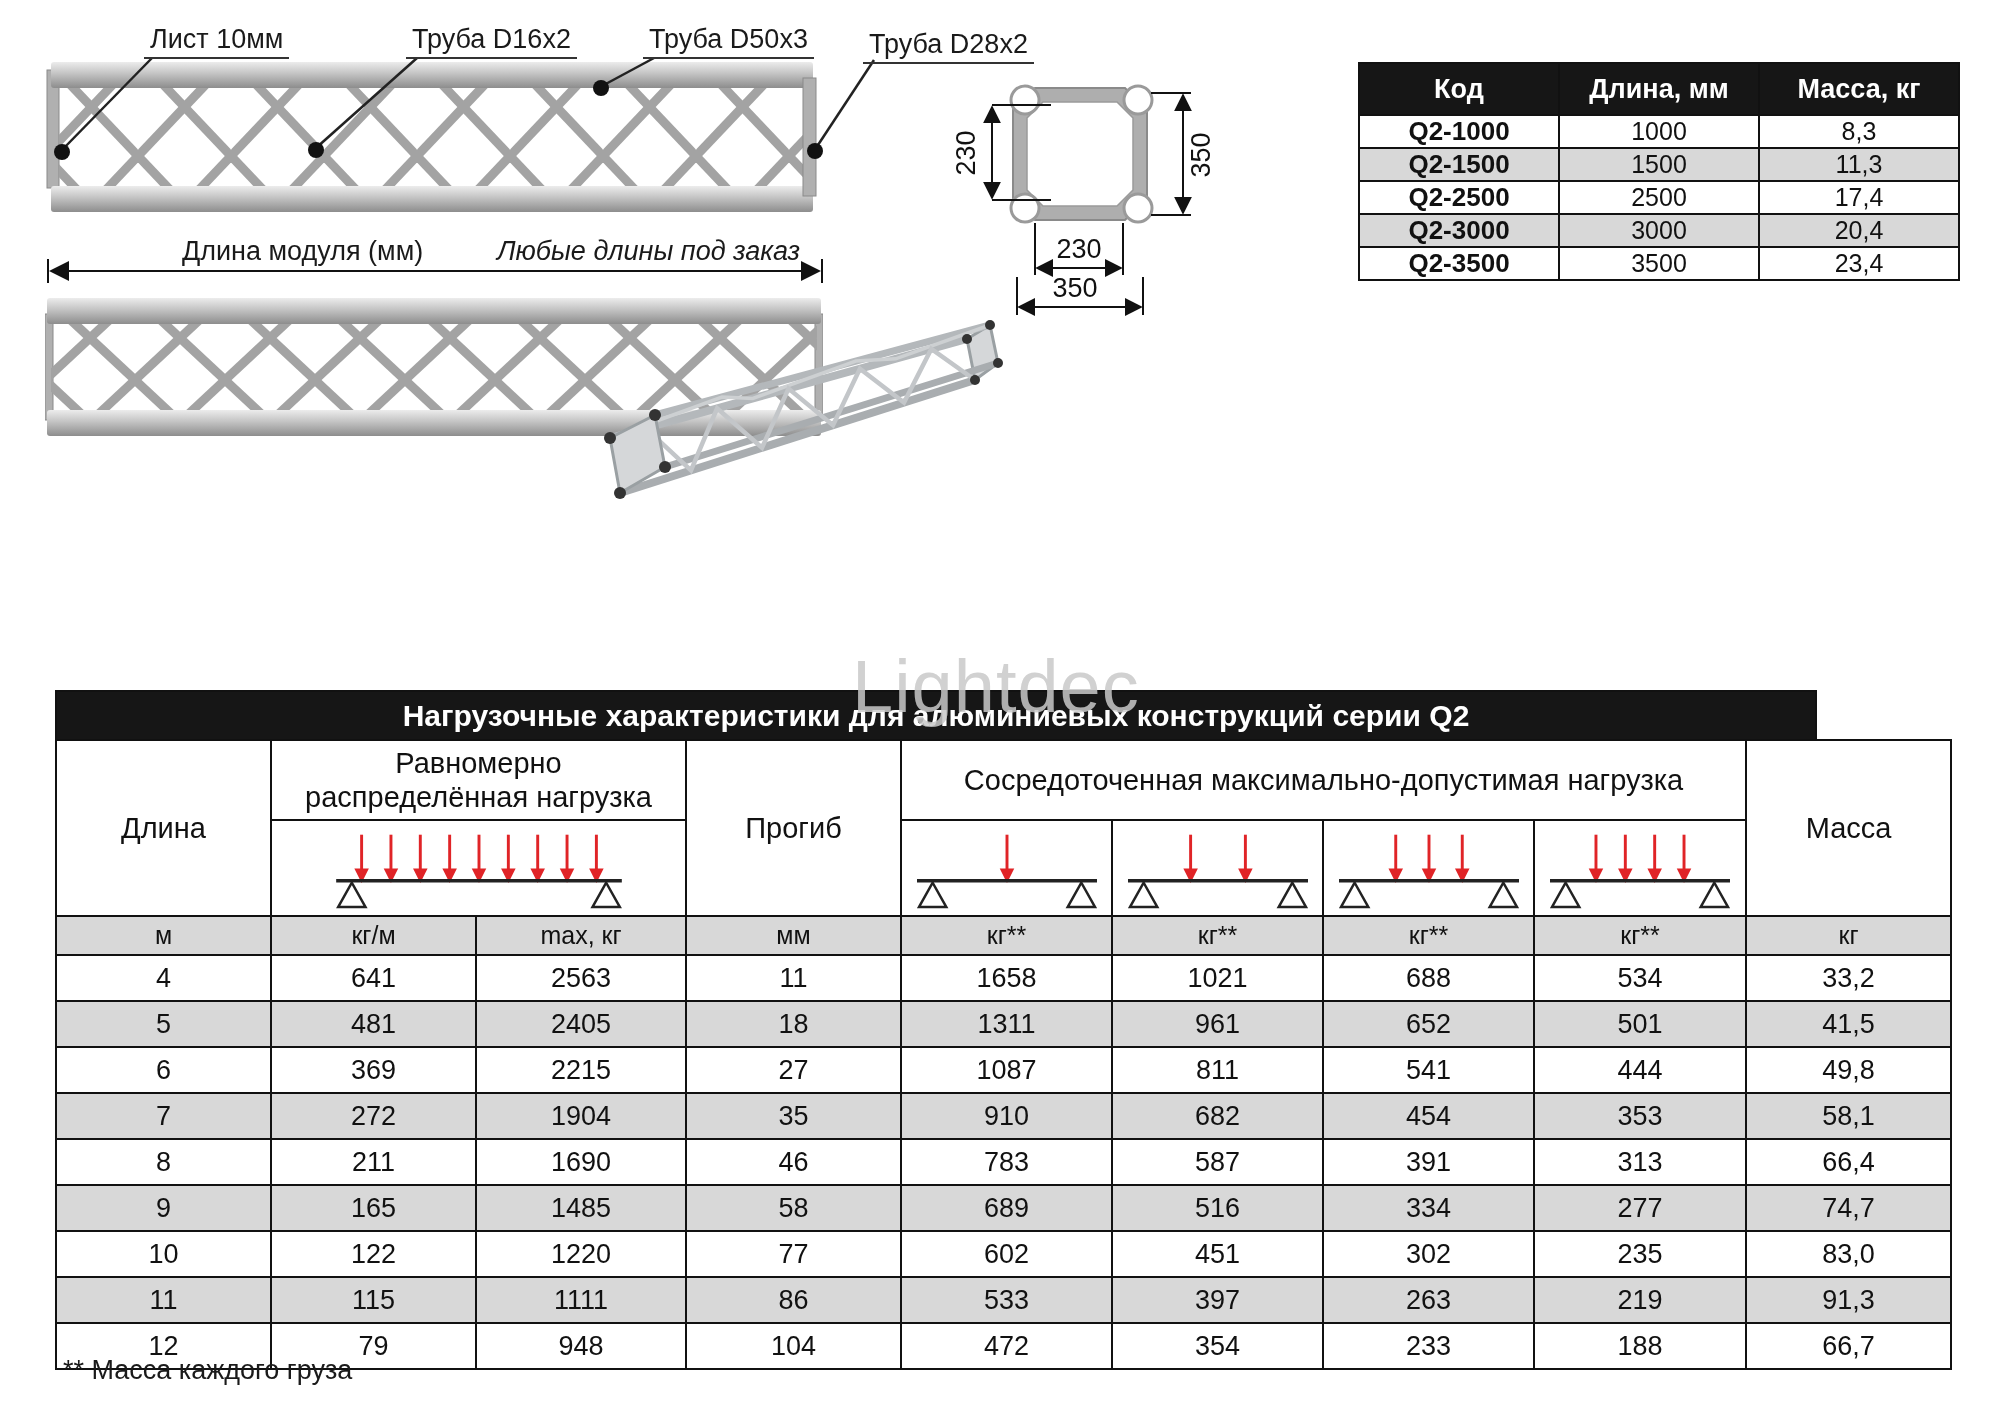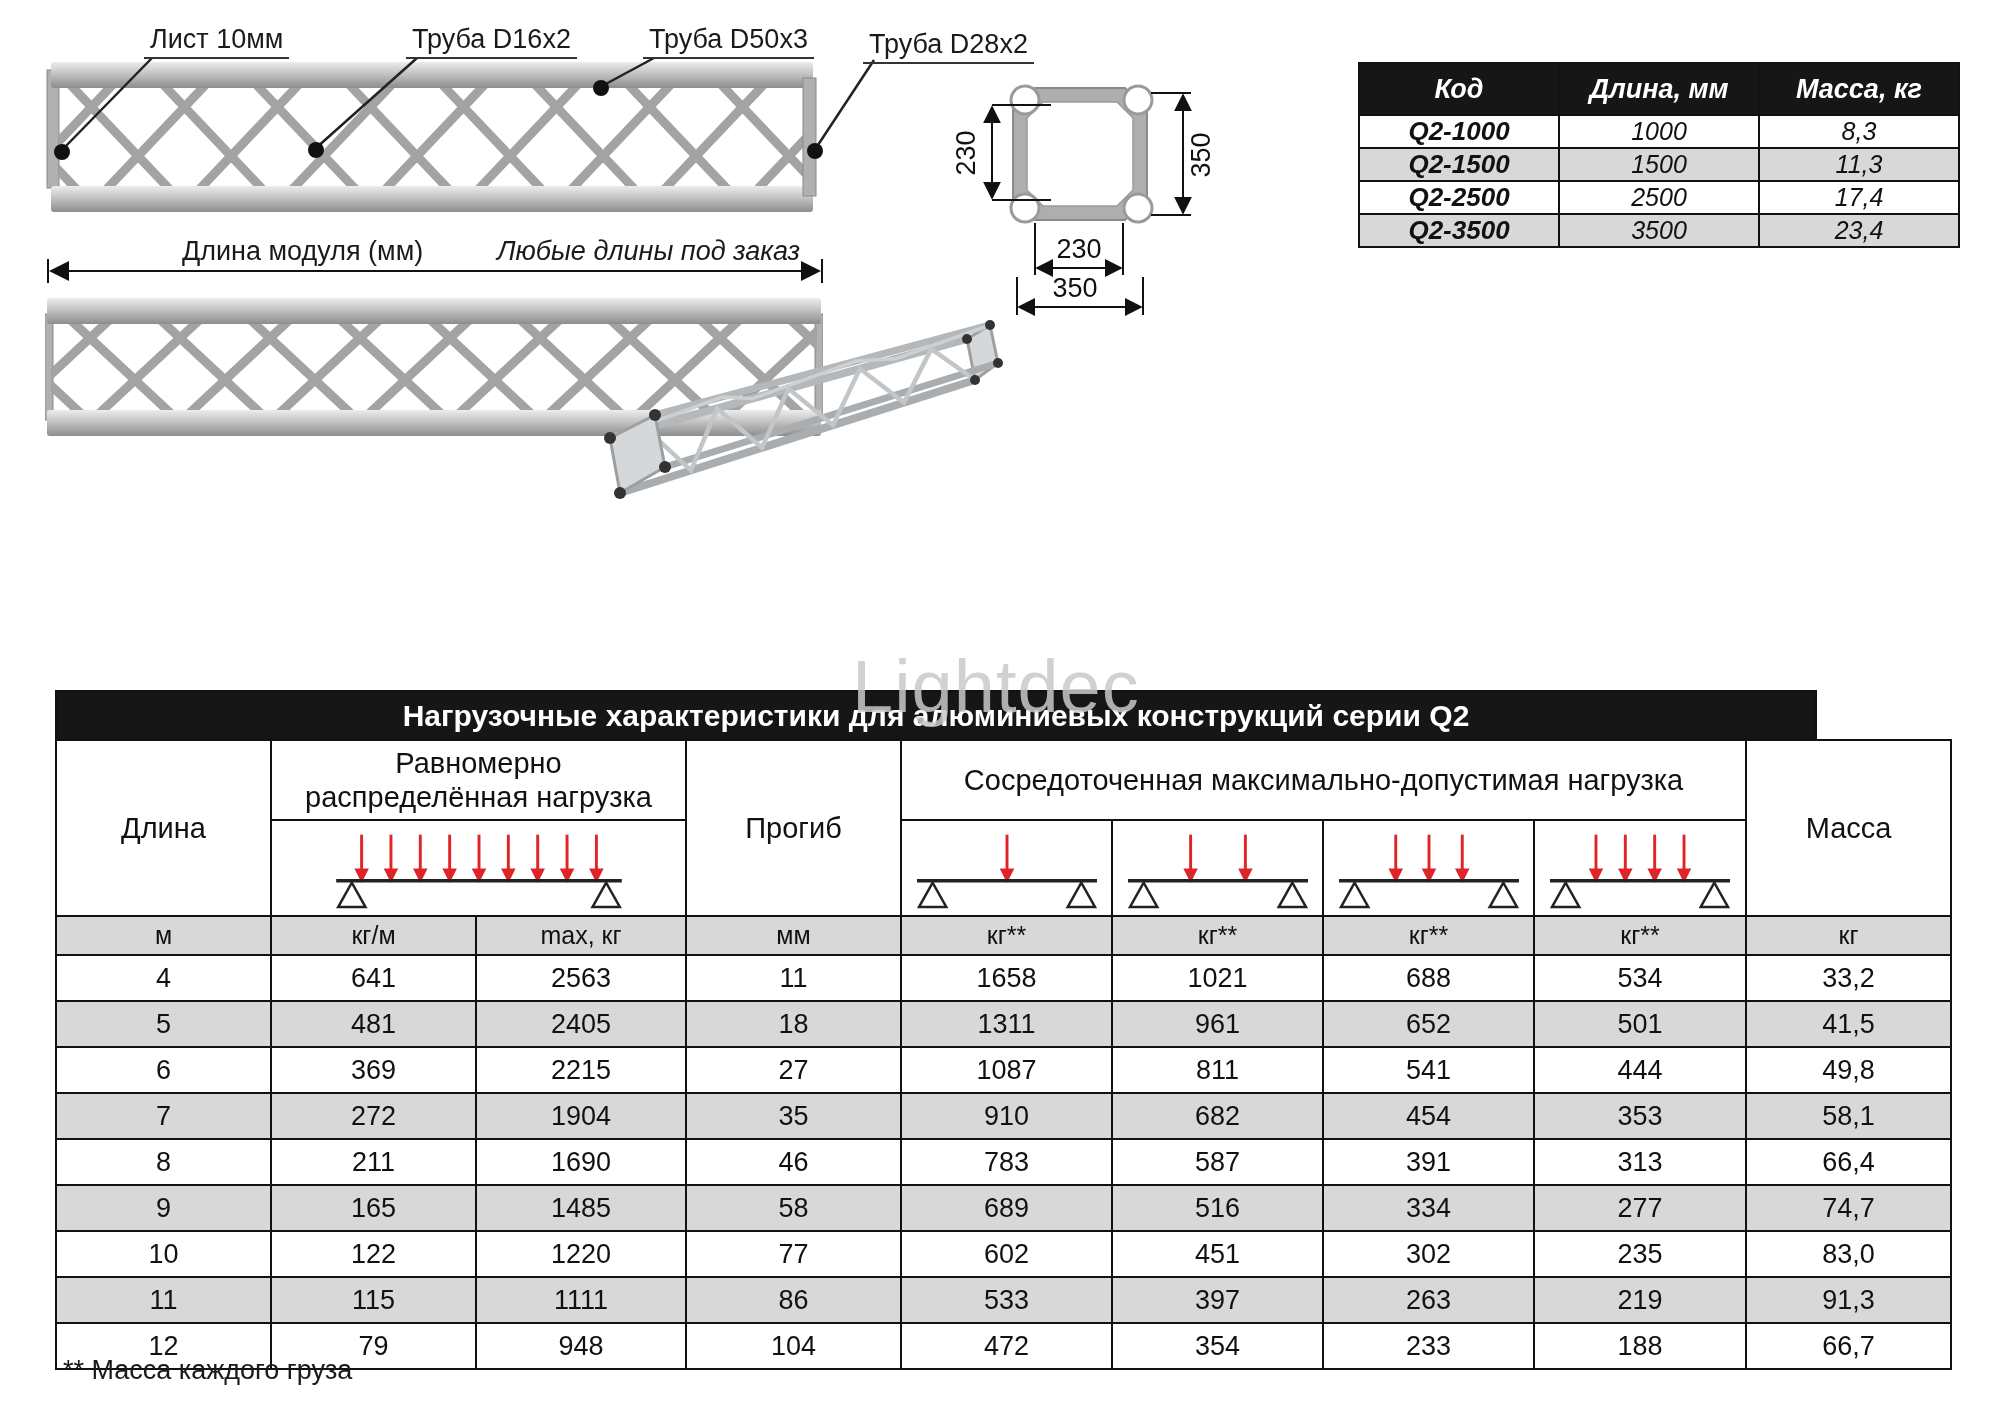--- a/index.html
+++ b/index.html
@@ -15,21 +15,21 @@
 
   
   .fastener{position:absolute;right:54px;top:576px;text-align:right;z-index:6;color:#222;}
   .fastener .l1{font-size:28px;line-height:32px;}
   .fastener .l2{font-size:28px;line-height:34px;white-space:nowrap;}
   .bullet{display:inline-block;width:16px;height:16px;border-radius:50%;background:#99a0a6;
           margin-right:14px;vertical-align:middle;}
 
   
   .size-table{position:absolute;left:1358px;top:62px;width:602px;border-collapse:collapse;
-              table-layout:fixed;z-index:6;font-style:italic;}
+              table-layout:fixed;z-index:6;}
   .size-table th{background:#161616;color:#fff;font-size:27px;font-weight:bold;height:50px;
                  border:2px solid #111;text-align:center;padding:0;}
   .size-table td{font-size:25px;text-align:center;height:29px;border:2px solid #111;padding:0;}
   .size-table td.b{font-weight:bold;font-size:26px;}
   .size-table tbody tr:nth-child(even){background:#d8d8d8;}
 
   
   .load-wrap{position:absolute;left:55px;top:690px;width:1762px;z-index:4;}
   .load-title{height:47px;background:#161616;color:#fff;font-size:30px;font-weight:bold;
               display:flex;align-items:center;justify-content:center;border:2px solid #111;border-bottom:none;}
@@ -188,20 +188,25 @@
         </tr>
         <tr>
           <td class="b">Q2-1500</td>
           <td>1500</td>
           <td>11,3</td>
         </tr>
         <tr>
           <td class="b">Q2-2500</td>
           <td>2500</td>
           <td>17,4</td>
+        </tr>
+        <tr>
+          <td class="b">Q2-3000</td>
+          <td>3000</td>
+          <td>20,4</td>
         </tr>
         <tr>
           <td class="b">Q2-3500</td>
           <td>3500</td>
           <td>23,4</td>
         </tr>
       </tbody>
   </table>
 
 

